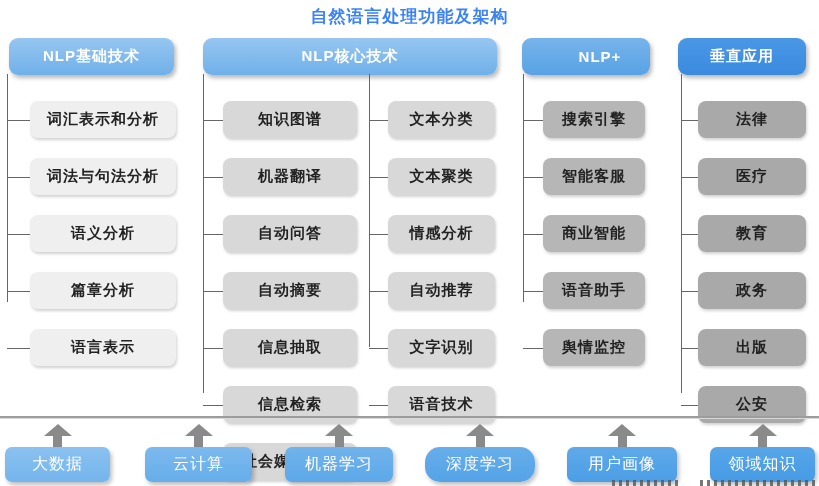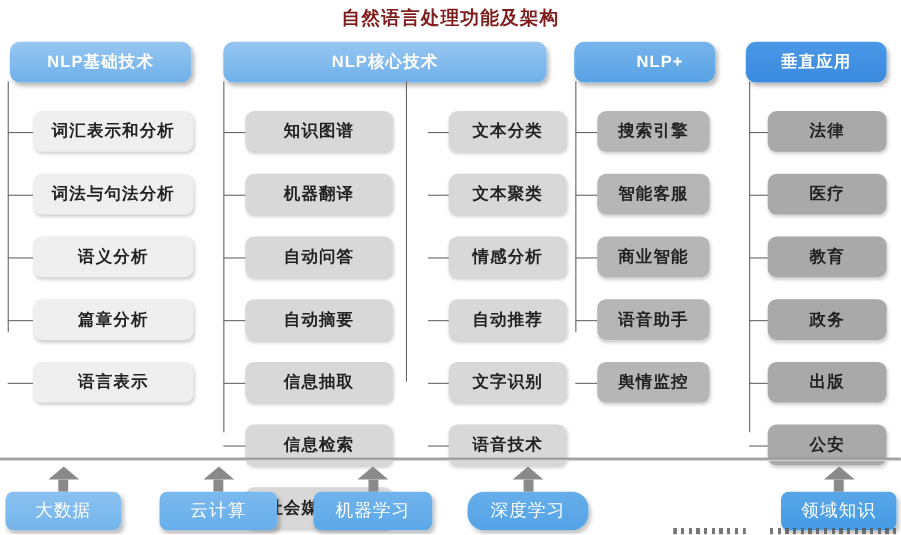--- a/index.html
+++ b/index.html
@@ -2,21 +2,21 @@
 <html><head>
 <meta charset="utf-8">
 <style>
   html,body { margin:0; padding:0; background:#ffffff; }
   .canvas {
     position:relative; width:819px; height:486px; background:#ffffff;
     font-family:"Liberation Sans", sans-serif; overflow:hidden;
   }
   .title {
     position:absolute; top:5px; left:0; width:100%; text-align:center;
-    font-size:17px; font-weight:bold; color:#7f1d1d; letter-spacing:1px;
+    font-size:17px; font-weight:bold; color:#3b82f6; letter-spacing:1px;
   }
   .hdr {
     position:absolute; top:38px; height:37px; border-radius:9px;
     display:flex; align-items:center; justify-content:center;
     color:#fff; font-size:15px; font-weight:600; letter-spacing:1px;
     box-shadow:2px 3px 4px rgba(0,0,0,.28); box-sizing:border-box;
   }
   .hdr.light { background:linear-gradient(180deg,#97c6f1,#6fb0e9); }
   .hdr.mid   { background:linear-gradient(180deg,#77b4eb,#58a2e5);padding-left:28px; }
   .hdr.deep  { background:linear-gradient(180deg,#4a97e6,#3a8adf); }
@@ -85,21 +85,21 @@
   <div class="spine" style="left:369px; height:273px;"></div>
   <div class="items g2 g2a" style="left:223px; width:134px;">
     <div class="item">知识图谱</div>
     <div class="item">机器翻译</div>
     <div class="item">自动问答</div>
     <div class="item">自动摘要</div>
     <div class="item">信息抽取</div>
     <div class="item">信息检索</div>
     <div class="item">社会媒体处理</div>
   </div>
-  <div class="items g2 g2b" style="left:408px; width:107px;">
+  <div class="items g2 g2b" style="left:388px; width:107px;">
     <div class="item">文本分类</div>
     <div class="item">文本聚类</div>
     <div class="item">情感分析</div>
     <div class="item">自动推荐</div>
     <div class="item">文字识别</div>
     <div class="item">语音技术</div>
   </div>
 
   <div class="hdr mid" style="left:522px; width:128px;">NLP+</div>
   <div class="spine" style="left:523px; height:227.5px;"></div>
@@ -145,20 +145,27 @@
       </div>
     <div class="fbox" style="background:linear-gradient(180deg,#71b3ec,#5ca8e8);">机器学习</div>
   </div>
   <div class="fgroup" style="left:425px; width:110px;">
     <div>
         <div class="arrow-tri"></div>
         <div class="arrow-stem"></div>
       </div>
     <div class="fbox" style="background:linear-gradient(180deg,#67aeea,#53a3e7);border-radius:15px;">深度学习</div>
   </div>
+  <div class="fgroup" style="left:567px; width:110px;">
+    <div>
+        <div class="arrow-tri"></div>
+        <div class="arrow-stem"></div>
+      </div>
+    <div class="fbox" style="background:linear-gradient(180deg,#5fa9e9,#4b9ee6);">用户画像</div>
+  </div>
   <div class="fgroup" style="left:710px; width:105px;">
     <div>
         <div class="arrow-tri"></div>
         <div class="arrow-stem"></div>
       </div>
     <div class="fbox" style="background:linear-gradient(180deg,#58a6e8,#459be5);">领域知识</div>
   </div>
 
   <div class="wfrag" style="left:612px; width:66px;"></div>
   <div class="wfrag" style="left:700px; width:116px;"></div>

